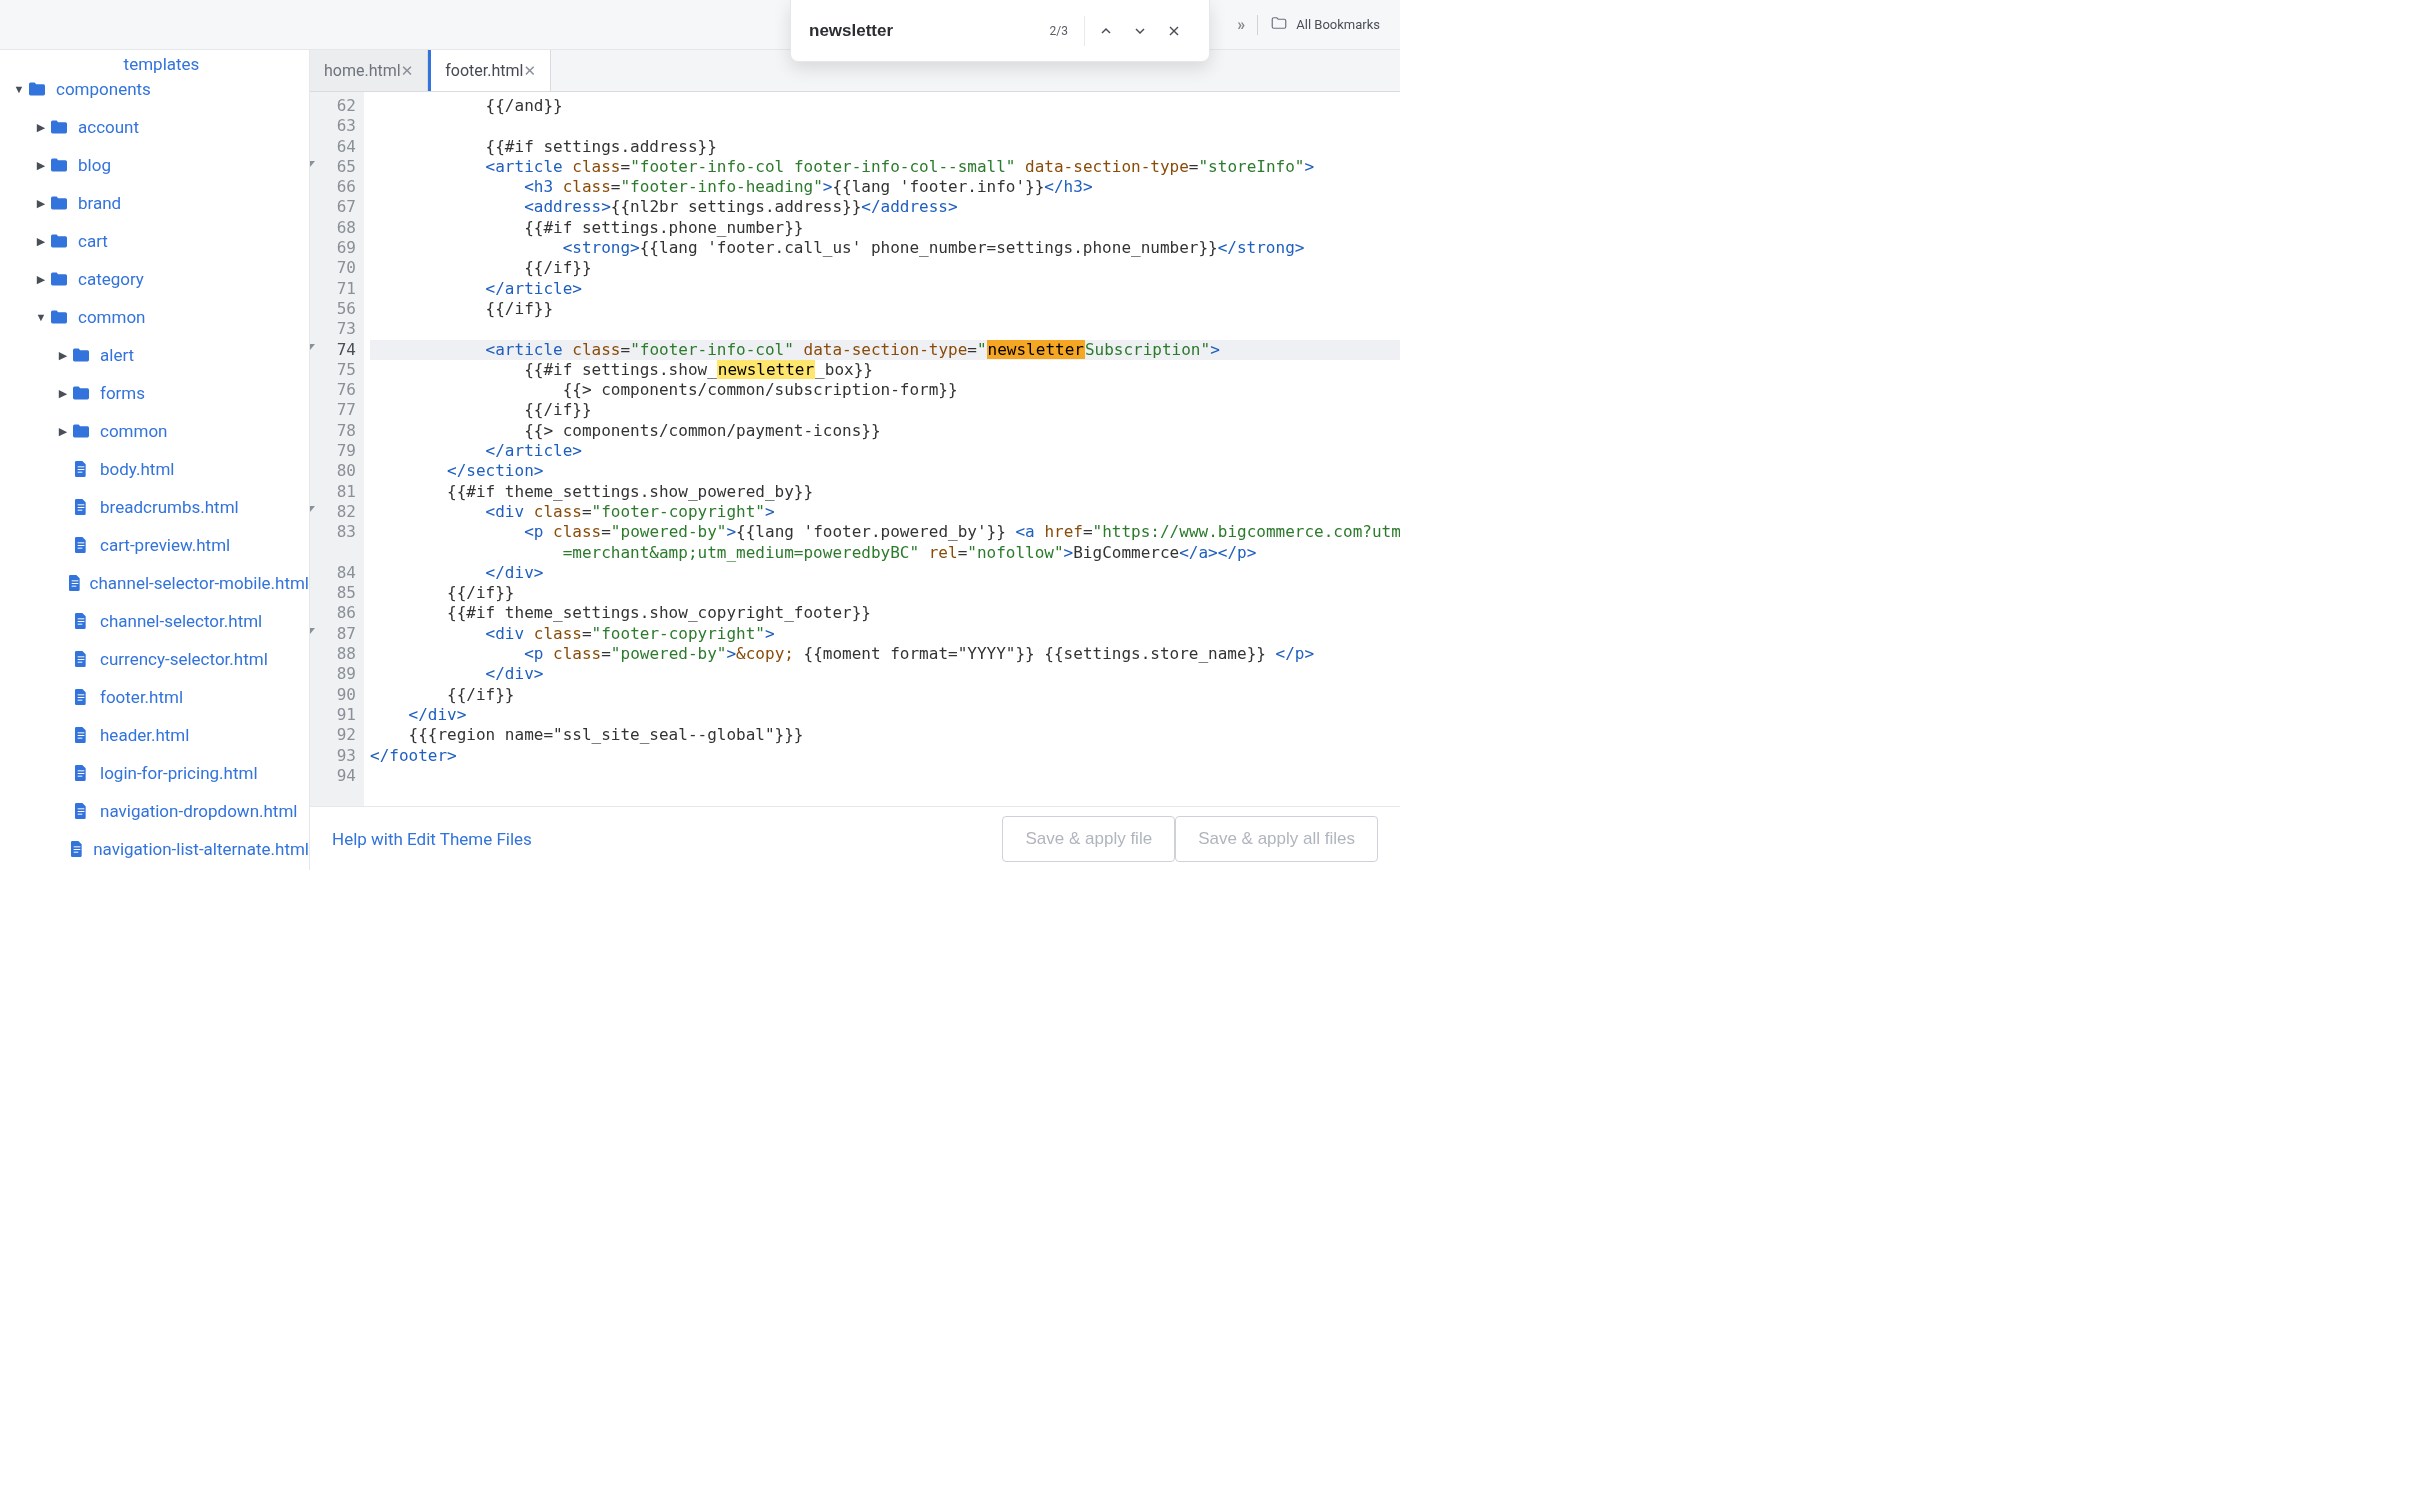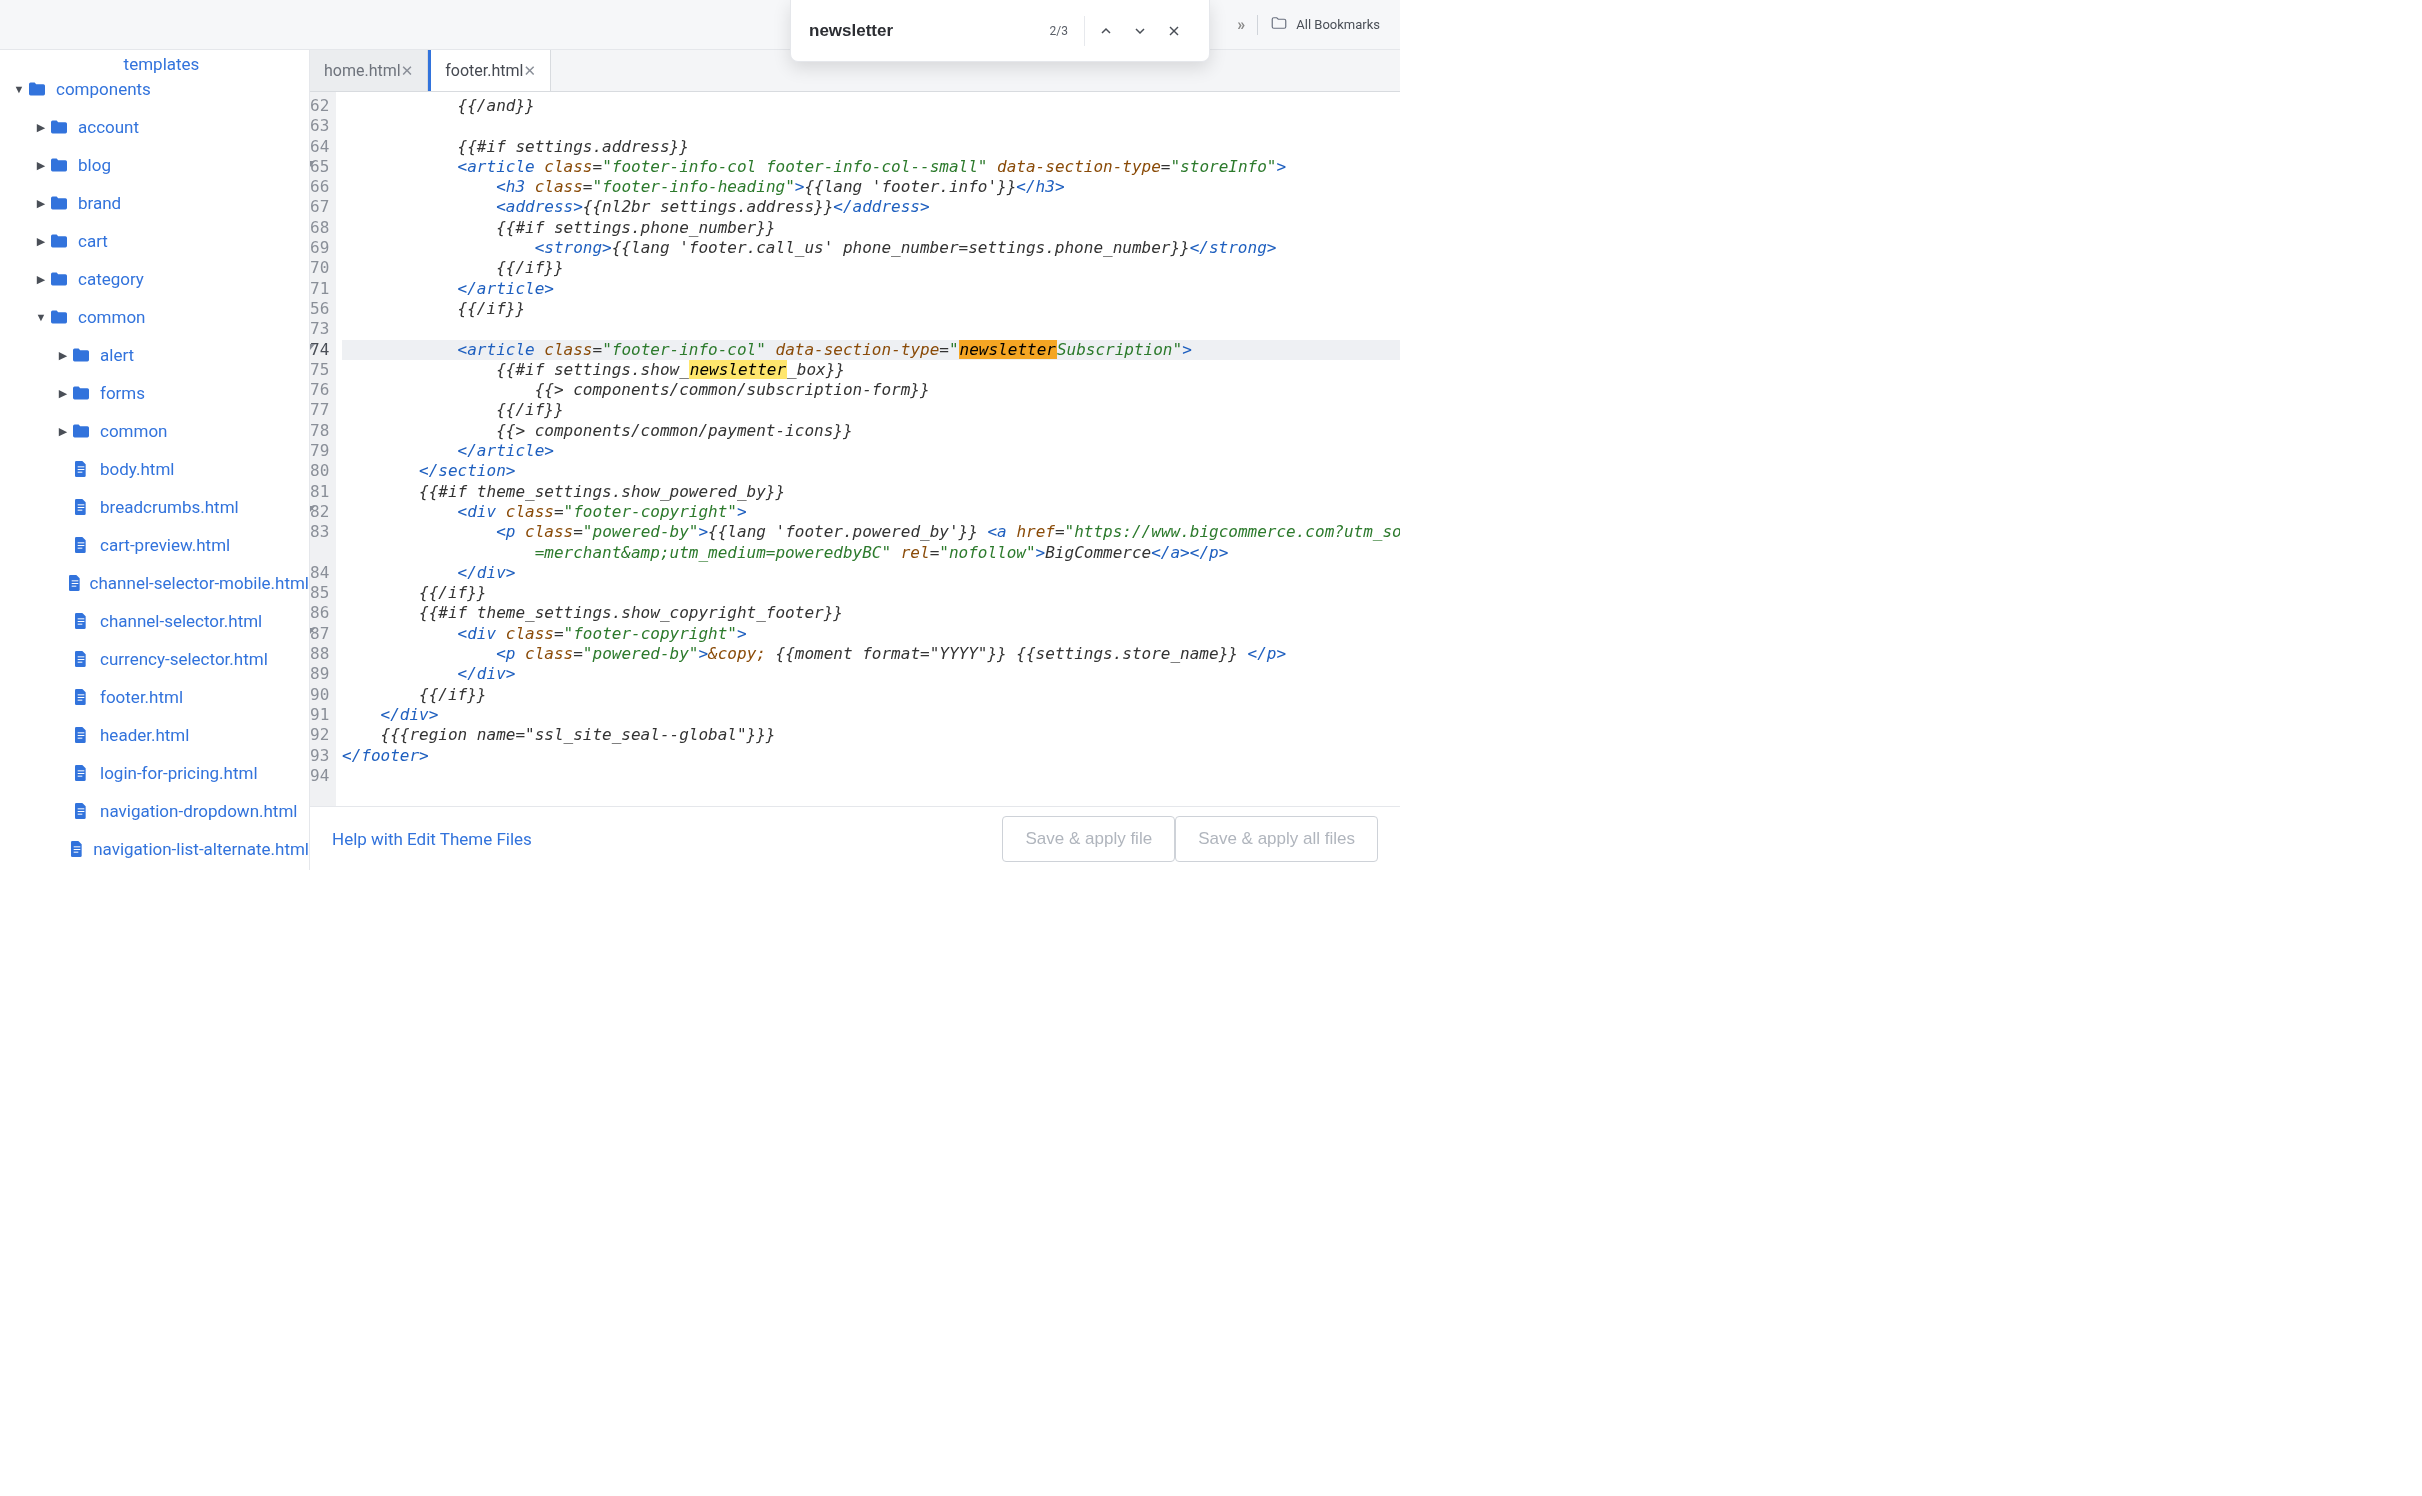--- a/index.html
+++ b/index.html
@@ -175,21 +175,21 @@
 .code-container {
   flex: 1;
   display: flex;
   min-height: 0;
   font-family: Menlo, Consolas, "DejaVu Sans Mono", monospace;
   font-size: 16px;
   line-height: 20.3px;
   overflow: hidden;
 }
 .gutter {
-  width: 26px;
+  width: 54px;
   background: #f0f1f3;
   text-align: right;
   color: #8a8f98;
   padding: 4px 8px 2px 0;
   user-select: none;
 }
 .gutter .ln { height: 20.3px; position: relative; }
 .gutter .fold {
   position: absolute;
   left: -5px;
@@ -199,21 +199,20 @@
   border-right: 5px solid transparent;
   border-top: 6px solid #8a8f98;
 }
 .gutter .ln.active { color: #4a4f57; }
 .code {
   flex: 1;
   padding: 4px 0 0 6px;
   white-space: pre;
   overflow: hidden;
   color: #333;
-  font-style: italic;
 }
 .code .line { height: 20.3px; }
 .code .line.active-line { background: #eef0f3; }
 .tag-open, .tag-close { color: #1e5fbf; }
 .tag-name { color: #1e5fbf; }
 .attr-name { color: #8a4b08; }
 .attr-val { color: #2c7a2c; }
 .hl-orange { background: #f5a623; color: #000; padding: 0 1px; }
 .hl-yellow { background: #ffe66d; color: #000; padding: 0 1px; }
 

